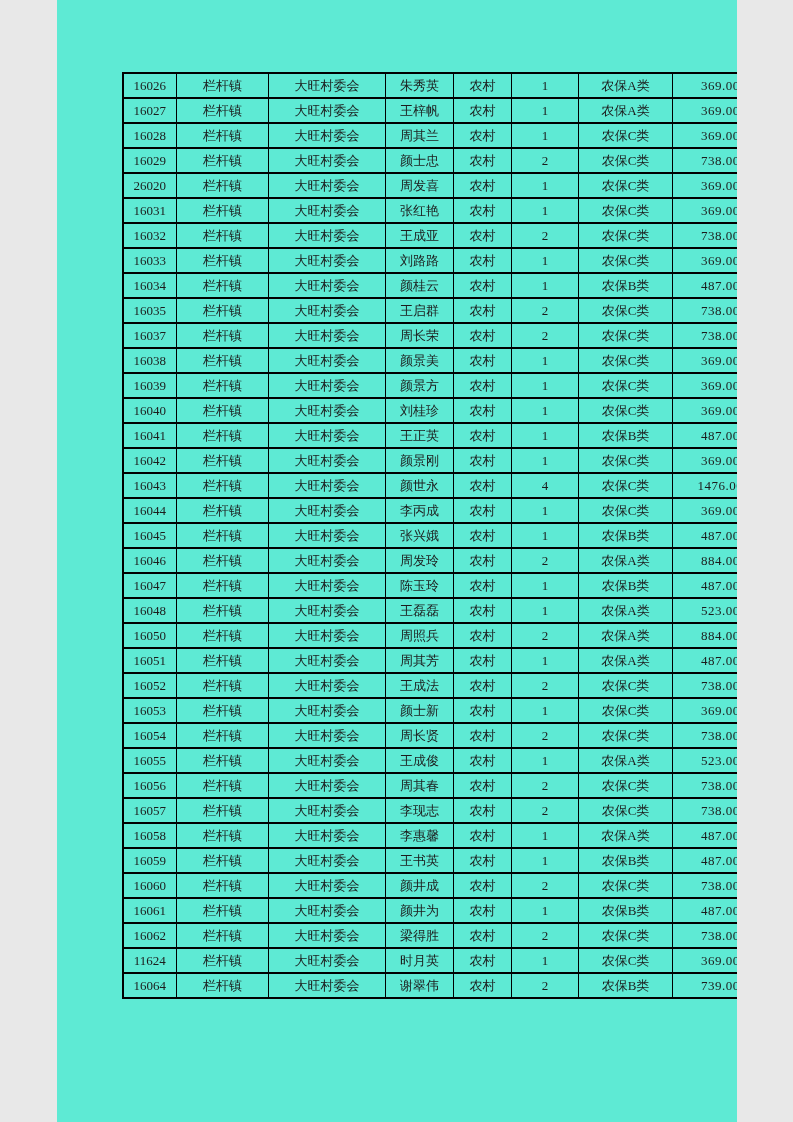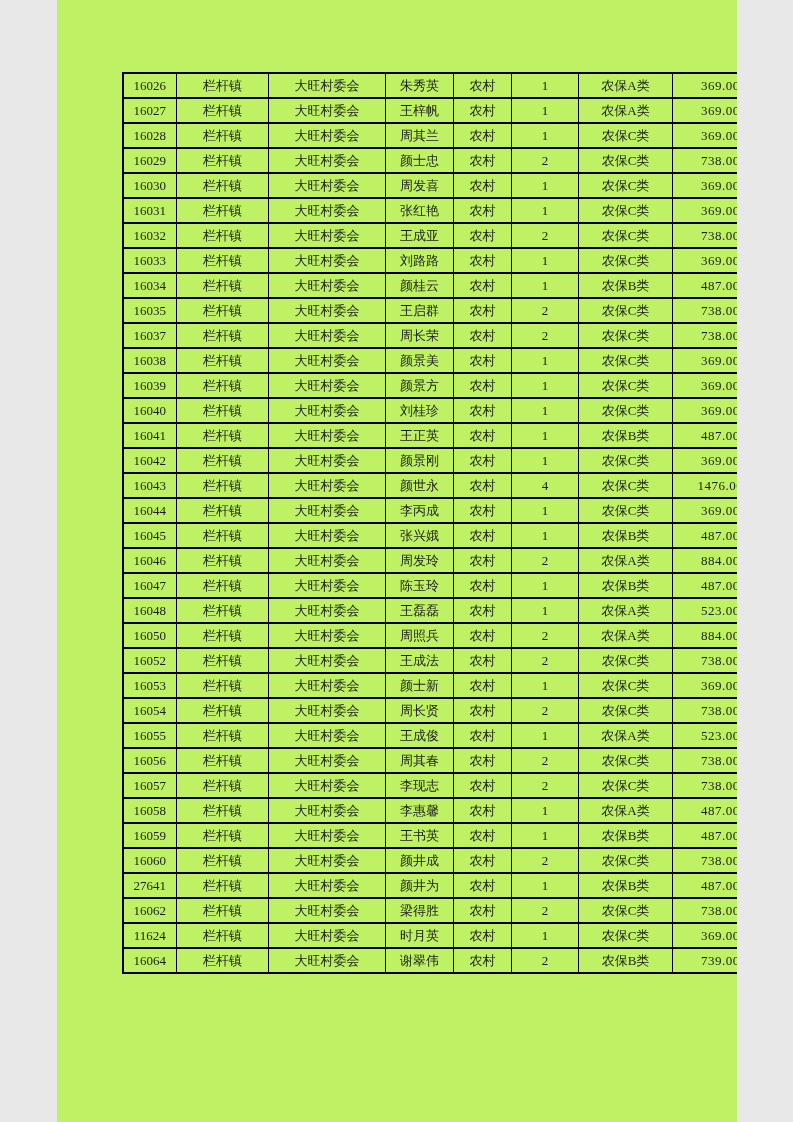--- a/index.html
+++ b/index.html
@@ -4,21 +4,21 @@
 <style>
   html, body {
     margin: 0;
     padding: 0;
     background: #e8e8e8;
   }
   .page {
     position: relative;
     width: 680px;
     height: 1122px;
-    background: #bef264;
+    background: #5eead4;
     margin: 0 auto;
     overflow: hidden;
   }
   table.roster {
     position: absolute;
     left: 65px;
     top: 72px;
     width: 646px;
     border-collapse: collapse;
     table-layout: fixed;
@@ -91,21 +91,21 @@
           <td class="c-serial-number">16029</td>
           <td class="c-town">栏杆镇</td>
           <td class="c-village-committee">大旺村委会</td>
           <td class="c-person-name">颜士忠</td>
           <td class="c-residence-type">农村</td>
           <td class="c-person-count">2</td>
           <td class="c-insurance-category">农保C类</td>
           <td class="c-amount">738.00</td>
         </tr>
         <tr>
-          <td class="c-serial-number">16030</td>
+          <td class="c-serial-number">26020</td>
           <td class="c-town">栏杆镇</td>
           <td class="c-village-committee">大旺村委会</td>
           <td class="c-person-name">周发喜</td>
           <td class="c-residence-type">农村</td>
           <td class="c-person-count">1</td>
           <td class="c-insurance-category">农保C类</td>
           <td class="c-amount">369.00</td>
         </tr>
         <tr>
           <td class="c-serial-number">16031</td>
@@ -281,20 +281,30 @@
           <td class="c-serial-number">16050</td>
           <td class="c-town">栏杆镇</td>
           <td class="c-village-committee">大旺村委会</td>
           <td class="c-person-name">周照兵</td>
           <td class="c-residence-type">农村</td>
           <td class="c-person-count">2</td>
           <td class="c-insurance-category">农保A类</td>
           <td class="c-amount">884.00</td>
         </tr>
         <tr>
+          <td class="c-serial-number">16051</td>
+          <td class="c-town">栏杆镇</td>
+          <td class="c-village-committee">大旺村委会</td>
+          <td class="c-person-name">周其芳</td>
+          <td class="c-residence-type">农村</td>
+          <td class="c-person-count">1</td>
+          <td class="c-insurance-category">农保A类</td>
+          <td class="c-amount">487.00</td>
+        </tr>
+        <tr>
           <td class="c-serial-number">16052</td>
           <td class="c-town">栏杆镇</td>
           <td class="c-village-committee">大旺村委会</td>
           <td class="c-person-name">王成法</td>
           <td class="c-residence-type">农村</td>
           <td class="c-person-count">2</td>
           <td class="c-insurance-category">农保C类</td>
           <td class="c-amount">738.00</td>
         </tr>
         <tr>
@@ -371,21 +381,21 @@
           <td class="c-serial-number">16060</td>
           <td class="c-town">栏杆镇</td>
           <td class="c-village-committee">大旺村委会</td>
           <td class="c-person-name">颜井成</td>
           <td class="c-residence-type">农村</td>
           <td class="c-person-count">2</td>
           <td class="c-insurance-category">农保C类</td>
           <td class="c-amount">738.00</td>
         </tr>
         <tr>
-          <td class="c-serial-number">27641</td>
+          <td class="c-serial-number">16061</td>
           <td class="c-town">栏杆镇</td>
           <td class="c-village-committee">大旺村委会</td>
           <td class="c-person-name">颜井为</td>
           <td class="c-residence-type">农村</td>
           <td class="c-person-count">1</td>
           <td class="c-insurance-category">农保B类</td>
           <td class="c-amount">487.00</td>
         </tr>
         <tr>
           <td class="c-serial-number">16062</td>

